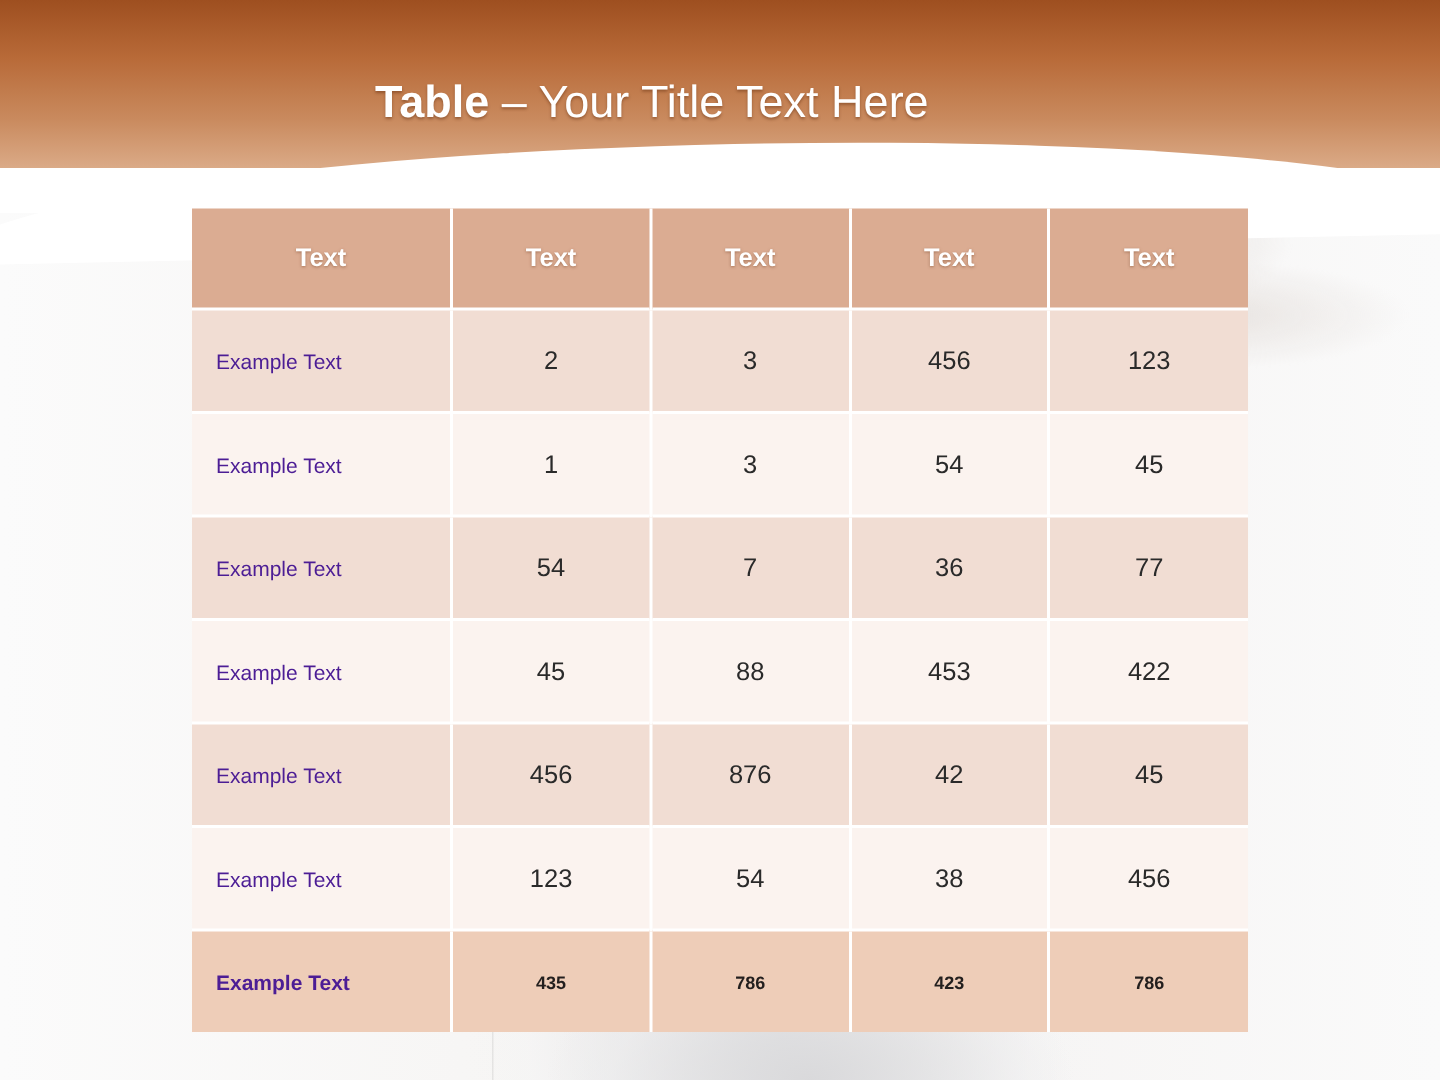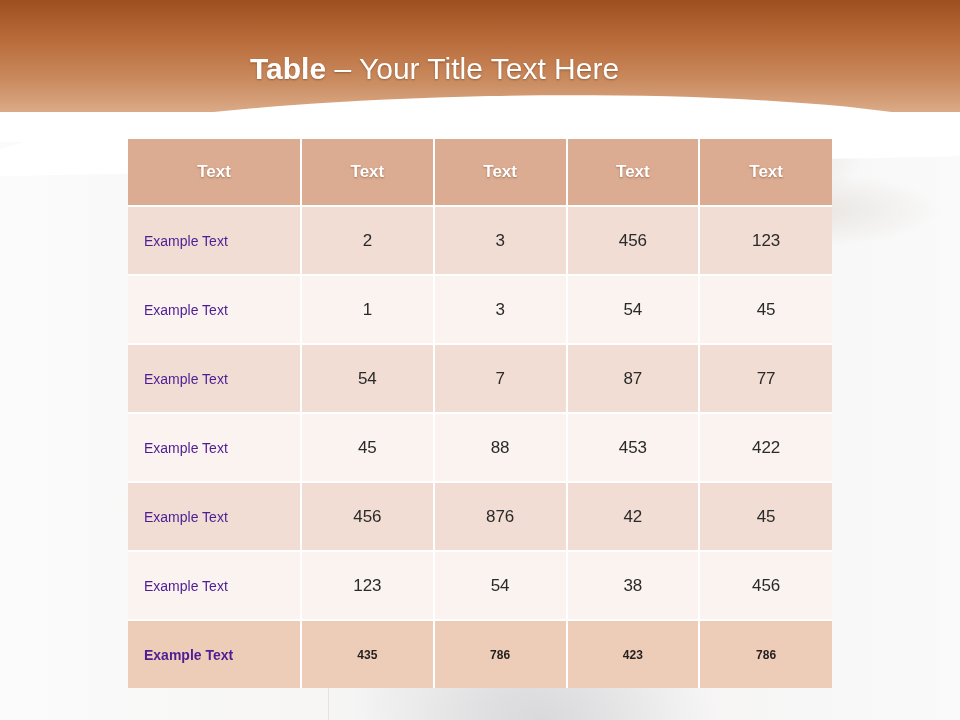--- a/index.html
+++ b/index.html
@@ -218,21 +218,21 @@
           <td class="first-col">Example Text</td>
           <td>1</td>
           <td>3</td>
           <td>54</td>
           <td>45</td>
         </tr>
         <tr class="row-odd">
           <td class="first-col">Example Text</td>
           <td>54</td>
           <td>7</td>
-          <td>87</td>
+          <td>36</td>
           <td>77</td>
         </tr>
         <tr class="row-even">
           <td class="first-col">Example Text</td>
           <td>45</td>
           <td>88</td>
           <td>453</td>
           <td>422</td>
         </tr>
         <tr class="row-odd">

